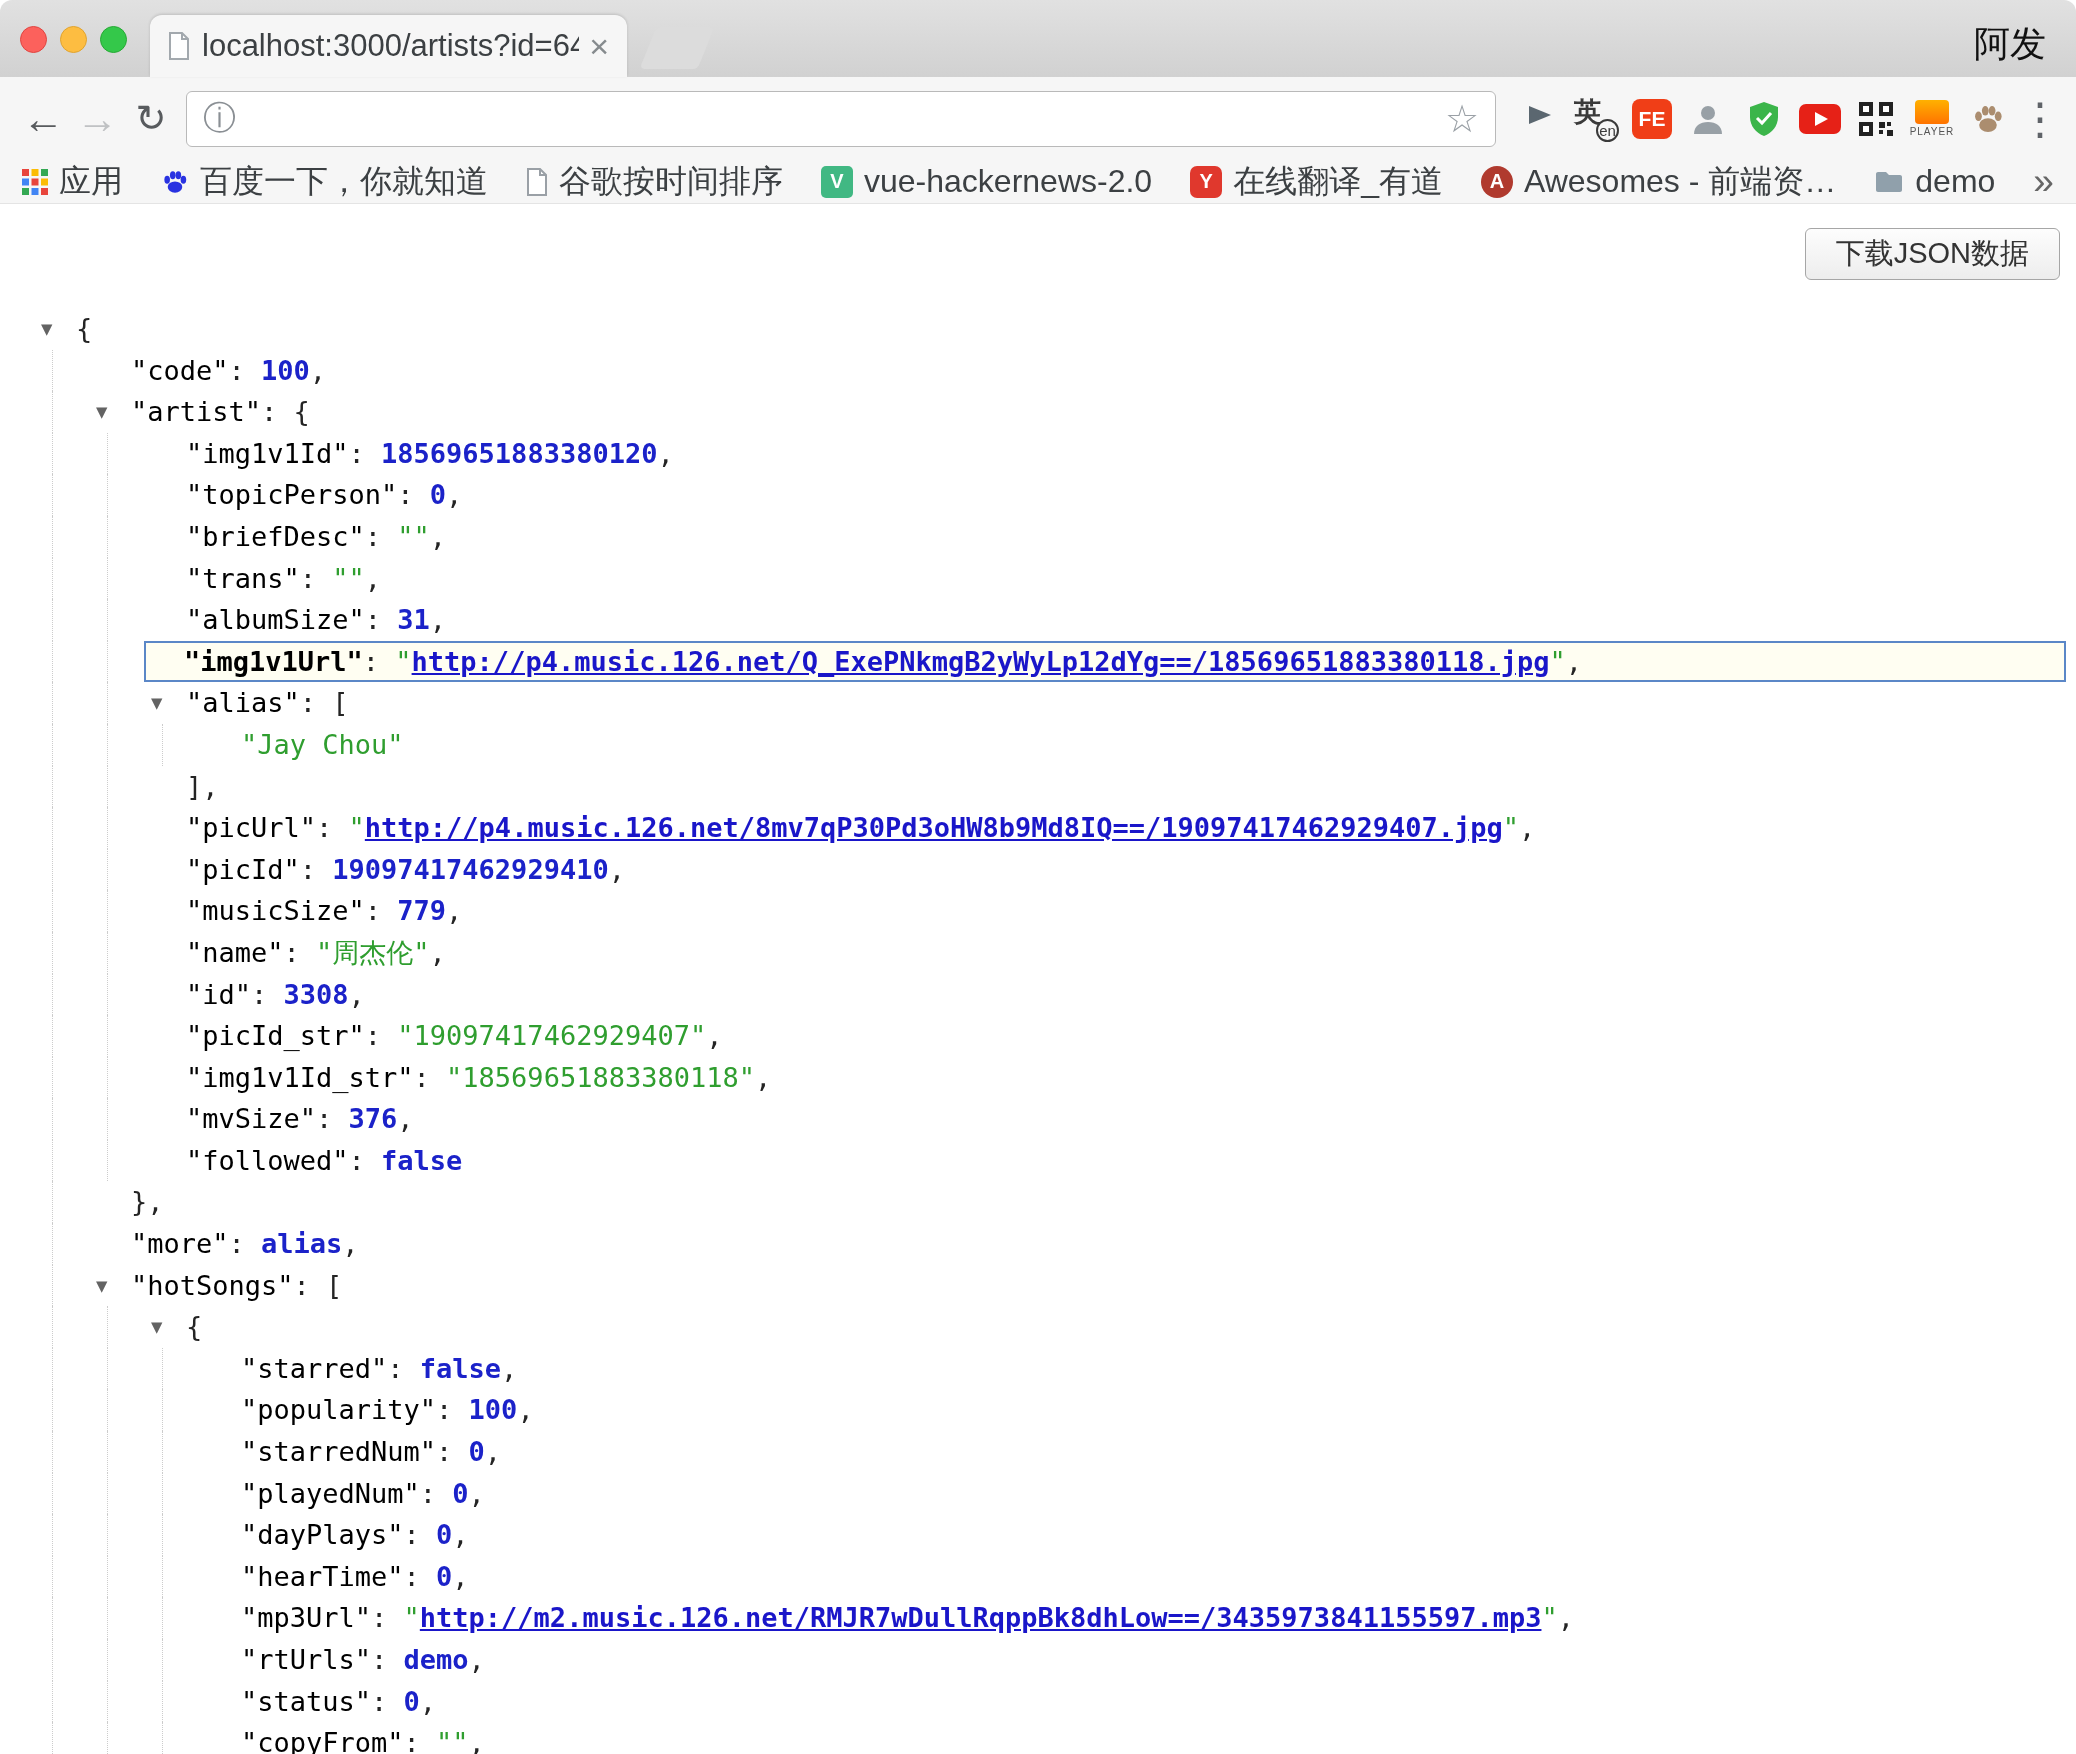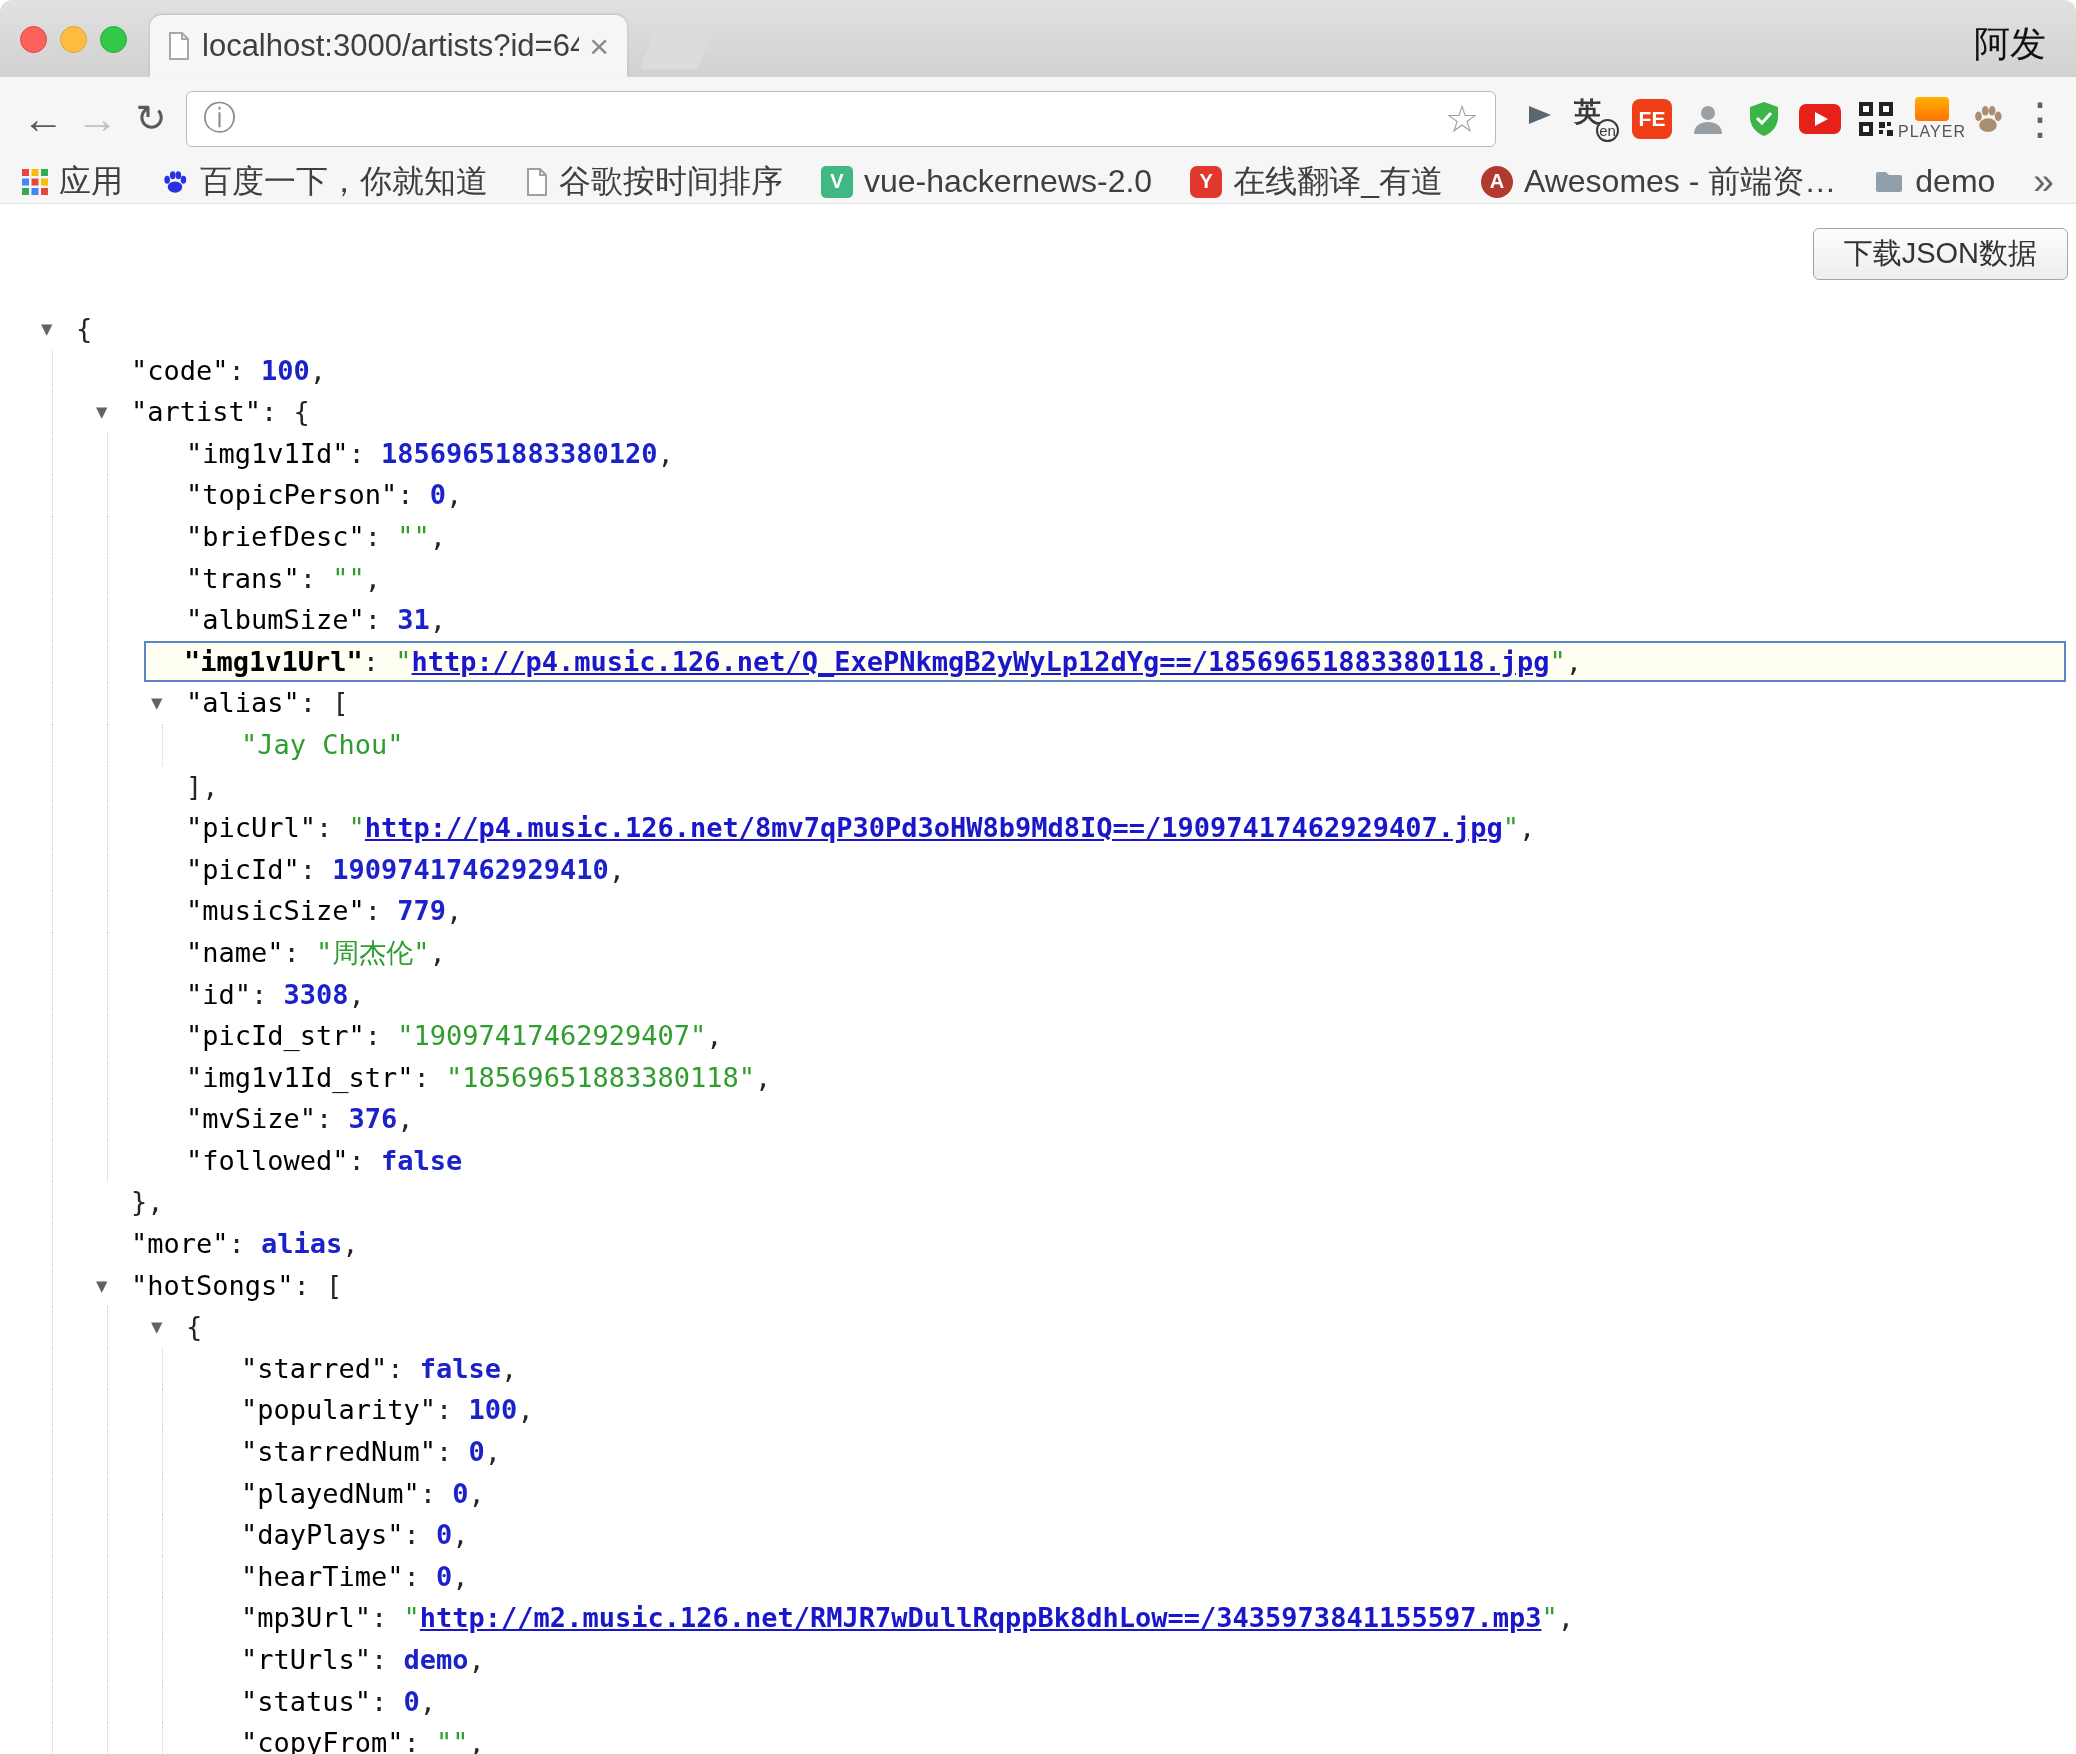--- a/index.html
+++ b/index.html
@@ -41,40 +41,40 @@
   .tr{position:relative;width:46px;height:46px}
   .tr-main{position:absolute;left:1px;top:-2px;font-size:27px;color:#3a3a3a;font-weight:bold}
   .tr-sub{position:absolute;right:0;bottom:0;font-size:15px;color:#3a3a3a;border:2px solid #3a3a3a;
           border-radius:50%;width:23px;height:23px;line-height:19px;text-align:center}
   .fe{width:40px;height:40px;border-radius:8px;background:#f03e17;color:#fff;font-weight:bold;
       font-size:21px;display:flex;align-items:center;justify-content:center}
   .yt{width:42px;height:30px;background:#e62117;border-radius:7px;position:relative}
   .yt::after{content:"";position:absolute;left:16px;top:8px;border-left:13px solid #fff;
              border-top:7px solid transparent;border-bottom:7px solid transparent}
   .pl-box{width:34px;height:24px;border-radius:4px;background:linear-gradient(#ffb100,#ff7300)}
-  .pl-label{font-size:16px;color:#555;letter-spacing:1px;margin-top:2px}
+  .pl-label{font-size:10px;color:#555;letter-spacing:1px;margin-top:2px}
   .menu-btn{font-size:44px;color:#5f6368;width:42px;text-align:center;cursor:pointer;margin-left:6px}
 
   
   .bookmarks{height:44px;background:#f6f6f6;border-bottom:1px solid #e4e4e4;display:flex;
              align-items:center;padding:0 22px;flex:none}
   .bm{display:flex;align-items:center;margin-right:38px;cursor:pointer}
   .bm-ic{margin-right:11px;display:flex;align-items:center;justify-content:center}
   .bm-label{font-size:32px;color:#3c4043;white-space:nowrap}
   .box{width:32px;height:32px;border-radius:5px;color:#fff;font-size:20px;font-weight:bold;
        display:flex;align-items:center;justify-content:center}
   .vue{background:#41b883}
   .youdao{background:#e0382d;border-radius:7px}
   .awesomes{background:#b03a2e;border-radius:50%}
   .bm-right{margin-left:auto;display:flex;align-items:center;cursor:pointer}
   .overflow-chevron{font-size:37px;color:#666;margin-right:28px;cursor:pointer}
 
   
   .page{flex:1;background:#fff;position:relative;overflow:hidden}
-  .actions{display:flex;justify-content:flex-end;align-items:flex-end;gap:25px;padding:24px 8px 0 0}
+  .actions{display:flex;justify-content:flex-end;align-items:flex-end;gap:25px;padding:24px 16px 0 0}
   .btn{height:52px;font-size:29px;color:#333;font-family:"Liberation Sans",sans-serif;
        background:linear-gradient(#fdfdfd,#ededed);border:1px solid #a6a6a6;border-radius:6px;
        padding:0 30px;cursor:pointer}
   .segmented{display:flex}
   .segmented .btn:first-child{border-radius:6px 0 0 6px;border-right:none}
   .segmented .btn:last-child{border-radius:0 6px 6px 0}
   .btn.active{background:linear-gradient(#e6e6e6,#d5d5d5);box-shadow:inset 0 2px 4px rgba(0,0,0,.18)}
 
   
   .json{margin-top:28px;font-family:"DejaVu Sans Mono","Liberation Mono",monospace;

